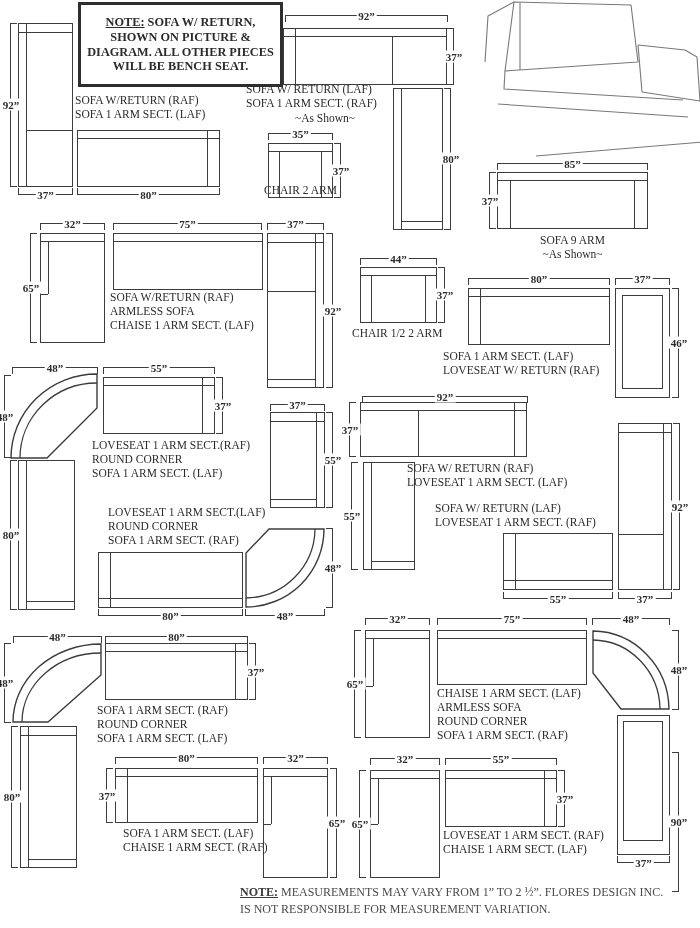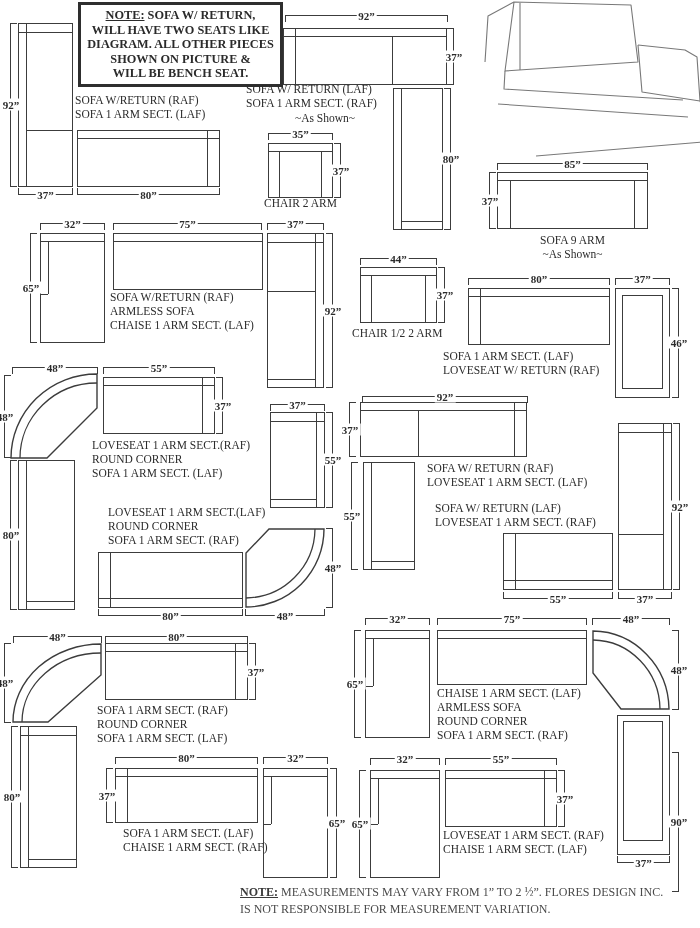--- a/index.html
+++ b/index.html
@@ -39,23 +39,22 @@
   .footer{position:absolute;left:240px;top:884px;width:460px;font-size:12px;line-height:16.5px;color:#4a4a4a;}
   .footer b{color:#3a3a3a;}
 </style>
 </head>
 <body>
 
 <div class="page">
 
   <div class="notebox">
     <div><span class="u">NOTE:</span><span> SOFA W/ RETURN,</span></div>
-    <div>WILL HAVE TWO SEATS LIKE</div>
+    <div>SHOWN ON PICTURE &amp;</div>
     <div>DIAGRAM. ALL OTHER PIECES</div>
-    <div>SHOWN ON PICTURE &amp;</div>
     <div>WILL BE BENCH SEAT.</div>
   </div>
 
   <svg class="sketch" style="left:478px;top:0" width="222" height="162" viewBox="0 0 222 162">
     <g fill="none" stroke="#787878" stroke-width="1.1" stroke-linejoin="round">
       <path d="M36,2 L153,5 L160,62 L27,71 Z" fill="#fff"></path>
       <path d="M42,3 L42,70"></path>
       <path d="M36,2 L10,16 L7,62"></path>
       <path d="M160,45 L207,50 L219,57 L222,101"></path>
       <path d="M160,45 L164,92 L222,101"></path>
@@ -108,21 +107,21 @@
   <div class="p back-t" style="left:268px;top:143px;width:65px;height:55px">
     <i style="left:10px;top:7px;bottom:0;width:1.3px"></i>
     <i style="right:10px;top:7px;bottom:0;width:1.3px"></i>
   </div>
   <div class="dh" style="left:268px;top:133px;width:65px">
       <span class="dl">35”</span>
     </div>
   <div class="dv lt" style="left:340px;top:143px;height:55px">
       <span class="dl">37”</span>
     </div>
-  <div class="lbl ctr" style="left:258px;top:196px;width:85px">CHAIR 2 ARM</div>
+  <div class="lbl ctr" style="left:258px;top:183px;width:85px">CHAIR 2 ARM</div>
 
   <div class="p back-t" style="left:497px;top:172px;width:151px;height:57px">
     <i style="left:12px;top:7px;bottom:0;width:1.3px"></i>
     <i style="right:12px;top:7px;bottom:0;width:1.3px"></i>
   </div>
   <div class="dh" style="left:497px;top:163px;width:151px">
       <span class="dl">85”</span>
     </div>
   <div class="dv" style="left:489px;top:172px;height:57px">
       <span class="dl">37”</span>
@@ -270,21 +269,21 @@
     </div>
   <div class="dh up" style="left:503px;top:598px;width:110px">
       <span class="dl">55”</span>
     </div>
   <div class="dv lt" style="left:679px;top:423px;height:167px">
       <span class="dl">92”</span>
     </div>
   <div class="dh up" style="left:618px;top:598px;width:54px">
       <span class="dl">37”</span>
     </div>
-  <div class="lbl" style="left:427px;top:461px">
+  <div class="lbl" style="left:407px;top:461px">
     <div>SOFA W/ RETURN (RAF)</div>
     <div>LOVESEAT 1 ARM SECT. (LAF)</div>
   </div>
   <div class="lbl" style="left:435px;top:501px">
     <div>SOFA W/ RETURN (LAF)</div>
     <div>LOVESEAT 1 ARM SECT. (RAF)</div>
   </div>
 
   <svg class="corner" style="left:12px;top:643px" width="90" height="80" viewBox="0 0 90 80">
     <path d="M89,1 A88,78 0 0 0 1,79 L36,79 L89,32 Z" fill="#fff" stroke="#3c3c3c" stroke-width="1.4"></path>

